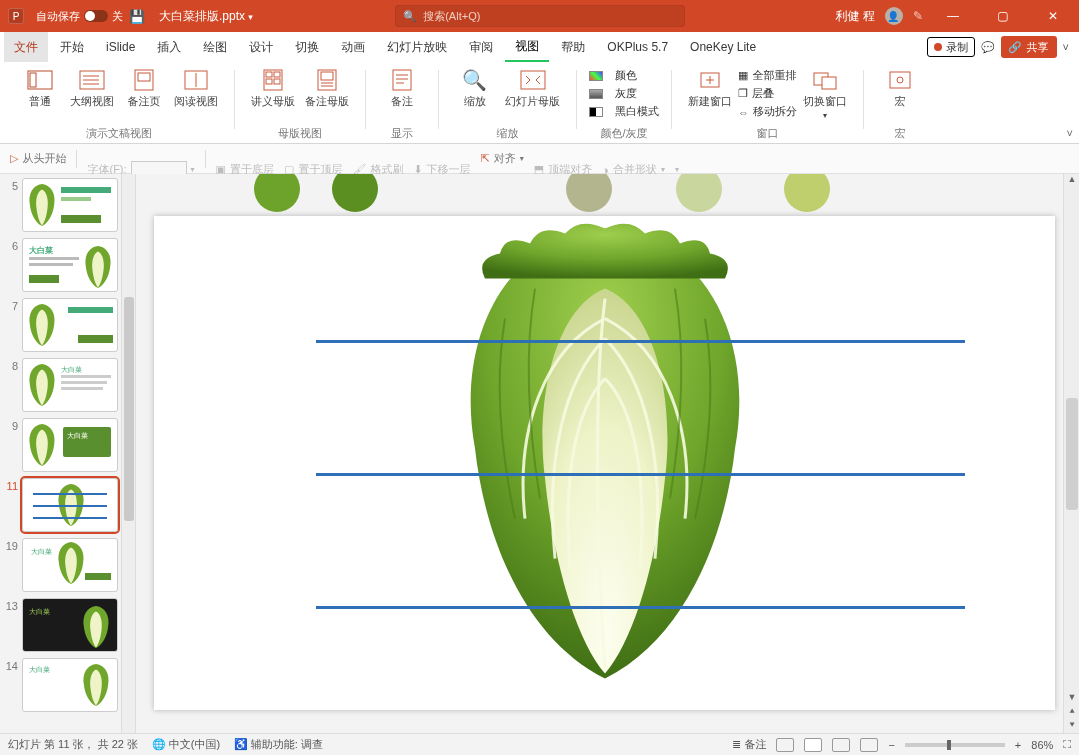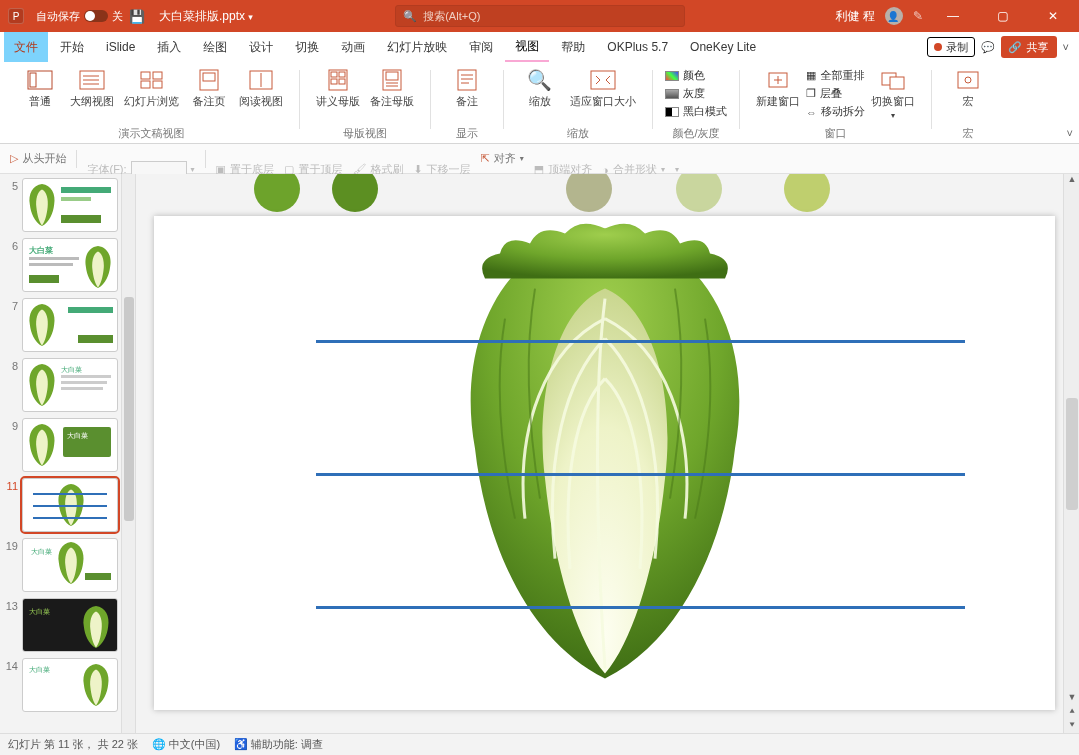--- a/index.html
+++ b/index.html
@@ -16,42 +16,42 @@
   .tb-filename{margin-left:8px;font-size:12px;}
   .search-wrap{flex:0 0 auto; margin-left:auto; margin-right:auto; position:absolute; left:50%; transform:translateX(-50%);}
   .search{display:flex;align-items:center;gap:6px;background:#bf4021;border:1px solid #b33b1f;border-radius:3px;height:22px;width:290px;padding:0 8px;color:#f0cfc3;font-size:11px;}
   .tb-right{margin-left:auto;display:flex;align-items:center;gap:10px;padding-right:6px;}
   .user-badge{width:18px;height:18px;border-radius:50%;background:#b9b0a9;display:flex;align-items:center;justify-content:center;font-size:10px;color:#555;}
   .win-btn{width:40px;height:32px;display:flex;align-items:center;justify-content:center;color:#fff;font-size:12px;}
 
   
   .tabs { height:30px; background:#fff; border-bottom:0; display:flex; align-items:stretch; padding-left:4px; gap:2px;}
   .tab{padding:0 10px;display:flex;align-items:center;font-size:12px;color:#383838;cursor:default;}
-  .tab.file{background:#7dd3fc;color:#b13a1c;}
-  .tab.active{border-bottom:2px solid #f9a8d4;color:#000;}
+  .tab.file{background:#e5e5e5;color:#b13a1c;}
+  .tab.active{border-bottom:2px solid #22c55e;color:#000;}
   .tabs-right{margin-left:auto;display:flex;align-items:center;gap:6px;padding-right:10px;}
   .rec-btn{border:1px solid #000;border-radius:3px;height:20px;padding:0 6px;display:flex;align-items:center;gap:4px;font-size:11px;}
   .rec-btn::before{content:"";width:8px;height:8px;border-radius:50%;background:#d24726;}
   .share-btn{background:#d24726;color:#fff;border-radius:3px;height:22px;padding:0 8px;display:flex;align-items:center;gap:4px;font-size:11px;}
   .chev{font-size:11px;color:#555;}
 
   
   .ribbon{background:#fff;border-bottom:1px solid #d6d6d6;display:flex;padding:4px 8px 0;position:relative;height:82px;}
   .group{border-right:0;padding:0 8px 2px;display:flex;flex-direction:column;align-items:center;}
   .group-body{display:flex;gap:2px;align-items:flex-start;height:62px;}
   .group-label{font-size:11px;color:#777;text-align:center;margin-top:0;}
   .divider{width:1px;background:#e1e1e1;margin:4px 4px 14px;}
   .btn{display:flex;flex-direction:column;align-items:center;gap:2px;padding:2px 4px;border-radius:3px;font-size:11px;color:#444;min-width:48px;}
   .btn .ic{width:28px;height:24px;display:flex;align-items:center;justify-content:center;color:#d24726;font-size:18px;}
   .btn.norm .ic svg rect{stroke:#b84a2c;fill:none;}
   .chk-list{display:flex;flex-direction:column;gap:3px;padding-top:2px;}
   .chk{display:flex;align-items:center;gap:4px;font-size:11px;color:#444;}
   .chk input{width:11px;height:11px;}
   .color-opts{display:flex;flex-direction:column;gap:3px;padding-top:2px;}
-  .color-opts .opt{display:flex;align-items:center;gap:4px;font-size:11px;}
+  .color-opts .opt{display:flex;align-items:center;gap:12px;font-size:11px;}
   .sw{width:14px;height:10px;border:1px solid #888;}
   .opt.color .sw{background:linear-gradient(45deg,#f44,#4f4,#44f);}
   .opt.gray .sw{background:linear-gradient(#aaa,#555);}
   .opt.bw .sw{background:linear-gradient(90deg,#000 50%,#fff 50%);}
   .win-opts{display:flex;flex-direction:column;gap:3px;padding-top:2px;font-size:11px;}
   .win-opts .opt{display:flex;align-items:center;gap:4px;}
   .ribbon .expander{position:absolute;right:6px;bottom:4px;font-size:11px;color:#666;}
 
   
   .toolbar2{height:30px;background:#fafafa;border-bottom:1px solid #e0e0e0;display:flex;align-items:center;gap:10px;padding:0 10px;color:#777;font-size:11px;}
@@ -172,31 +172,20 @@
               <rect x="1" y="1" width="24" height="18" stroke="#c75b3b" fill="none"></rect>
               <line x1="4" y1="6" x2="20" y2="6" stroke="#c75b3b"></line>
               <line x1="4" y1="10" x2="20" y2="10" stroke="#c75b3b"></line>
               <line x1="4" y1="14" x2="20" y2="14" stroke="#c75b3b"></line>
             </svg>
           </div>
           <span>大纲视图</span>
         </div>
       <div class="btn">
           <div class="ic">
-            <svg width="26" height="20">
-              <rect x="2" y="2" width="9" height="7" stroke="#c75b3b" fill="none"></rect>
-              <rect x="14" y="2" width="9" height="7" stroke="#c75b3b" fill="none"></rect>
-              <rect x="2" y="11" width="9" height="7" stroke="#c75b3b" fill="none"></rect>
-              <rect x="14" y="11" width="9" height="7" stroke="#c75b3b" fill="none"></rect>
-            </svg>
-          </div>
-          <span>幻灯片浏览</span>
-        </div>
-      <div class="btn">
-          <div class="ic">
             <svg width="20" height="22">
               <rect x="1" y="1" width="18" height="20" stroke="#c75b3b" fill="none"></rect>
               <rect x="4" y="4" width="12" height="8" stroke="#c75b3b" fill="none"></rect>
             </svg>
           </div>
           <span>备注页</span>
         </div>
       <div class="btn">
           <div class="ic">
             <svg width="24" height="20">
@@ -265,21 +254,21 @@
           <div class="ic" style="font-size:20px;">🔍</div>
           <span>缩放</span>
         </div>
       <div class="btn" style="min-width:56px;">
           <div class="ic">
             <svg width="26" height="20">
               <rect x="1" y="1" width="24" height="18" stroke="#c75b3b" fill="none"></rect>
               <path d="M6 6 L10 10 M20 6 L16 10 M6 14 L10 10 M20 14 L16 10" stroke="#c75b3b"></path>
             </svg>
           </div>
-          <span>适应窗口大小</span>
+          <span>幻灯片母版</span>
         </div>
     </div>
     <div class="group-label">缩放</div>
   </div>
   <div class="divider"></div>
 
   <div class="group">
     <div class="group-body">
       <div class="color-opts">
         <div class="opt color">
@@ -597,13 +586,27 @@
       <div class="arrow" style="bottom:0;">⯆</div>
     </div>
 
   </div>
 </div>
 
 <div class="status">
   <span>幻灯片 第 11 张， 共 22 张</span>
   <span>🌐 <span>中文(中国)</span></span>
   <span>♿ <span>辅助功能: 调查</span></span>
+  <div class="right">
+    <span>≣ <span>备注</span></span>
+    <span class="view-btn"></span>
+    <span class="view-btn" style="background:linear-gradient(#fff 50%,#fff 50%);"></span>
+    <span class="view-btn"></span>
+    <span class="view-btn"></span>
+    <span>−</span>
+    <div class="zoom-track">
+        <div class="knob" style="left:42%;"></div>
+      </div>
+    <span>+</span>
+    <span>86%</span>
+    <span>⛶</span>
+  </div>
 </div>
 
 </body></html>

